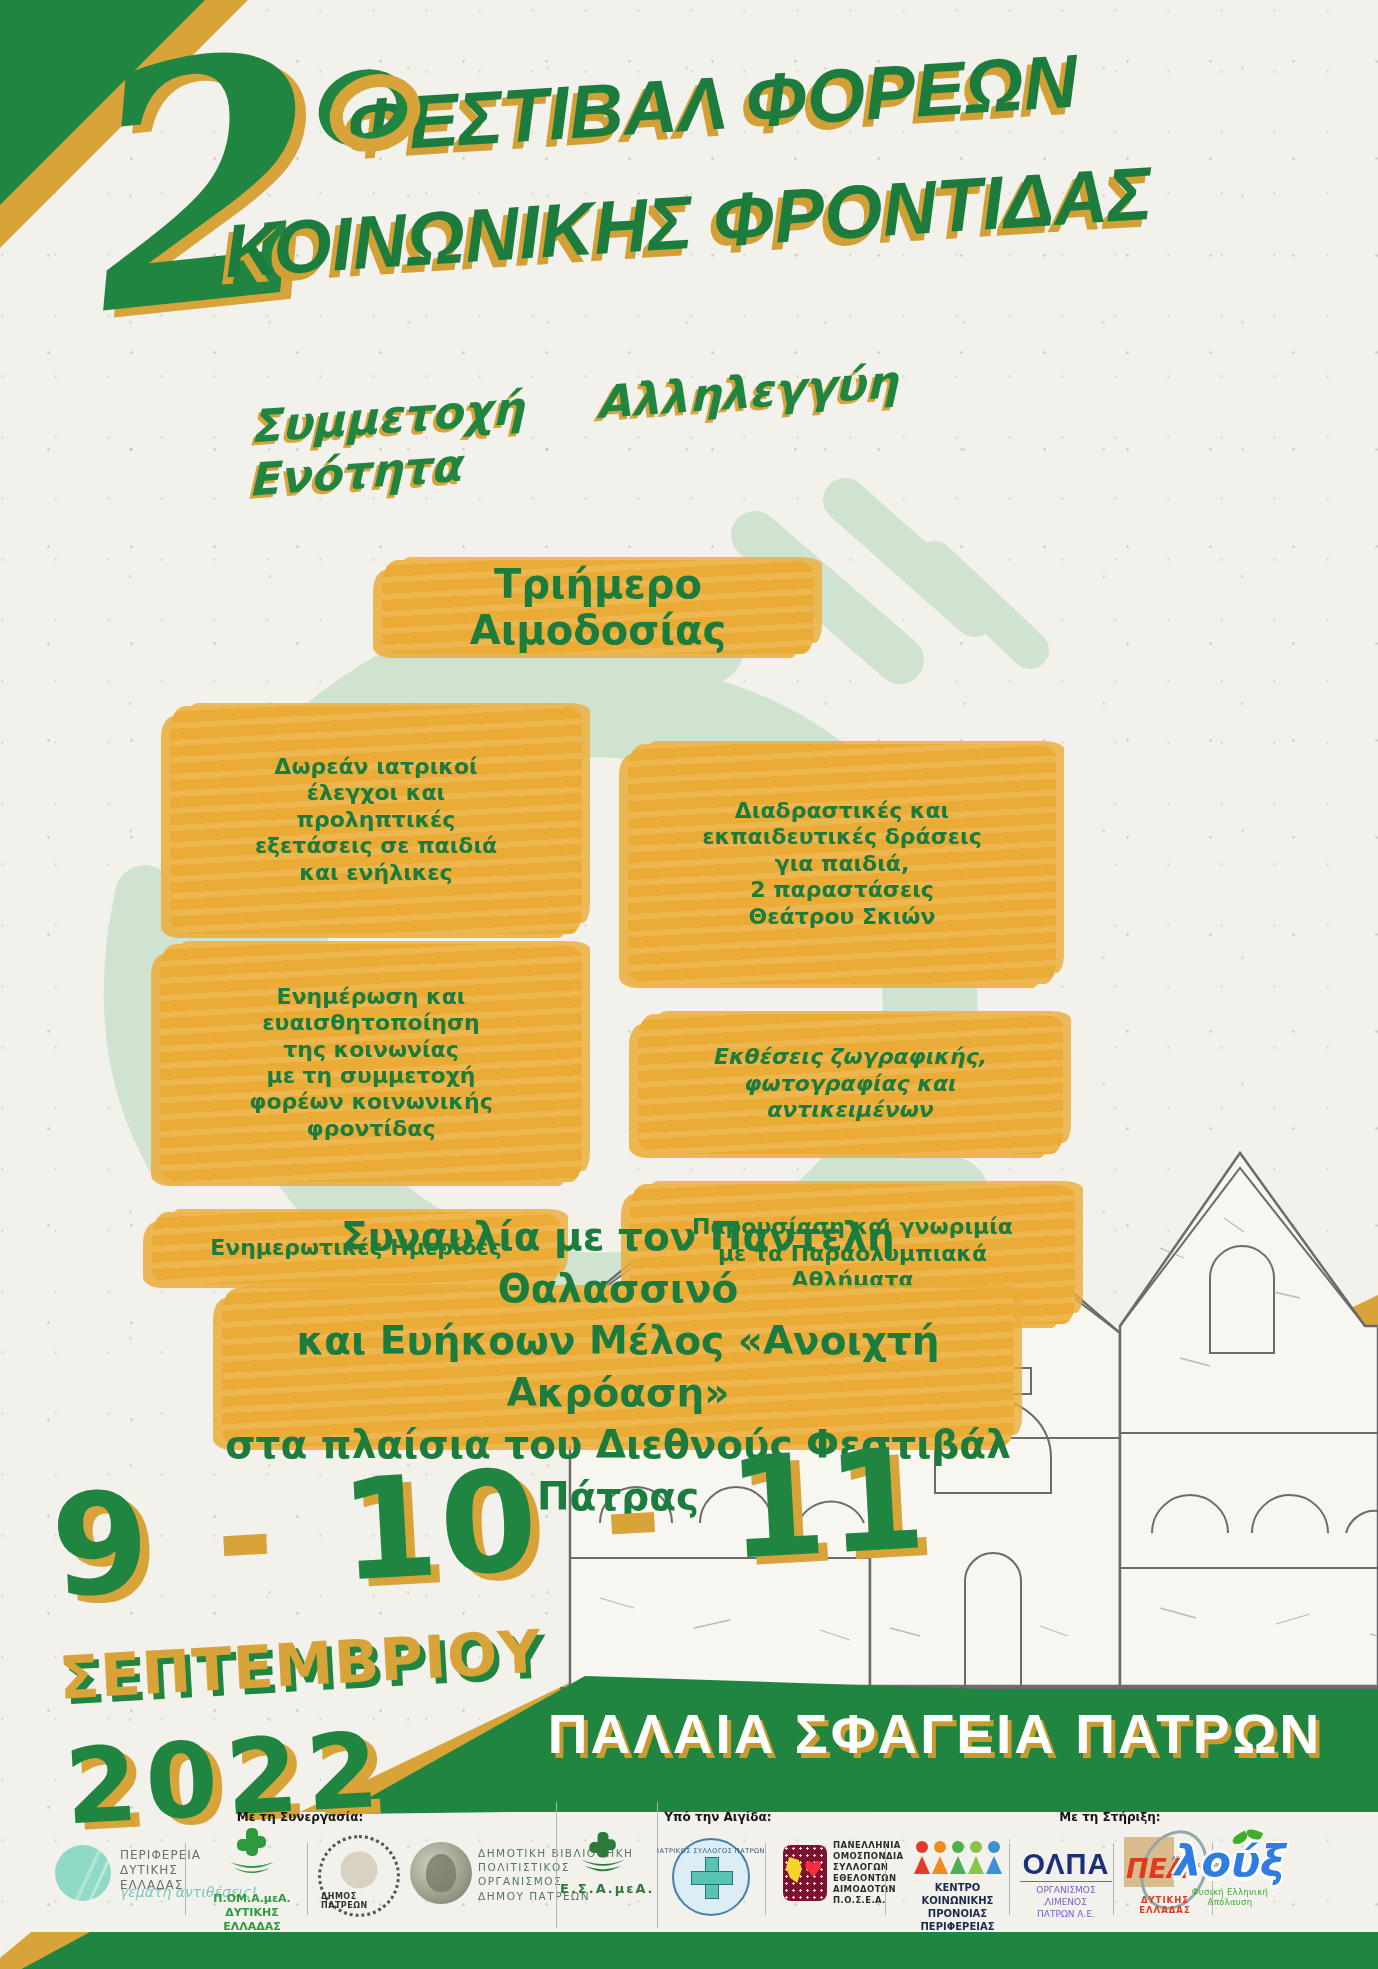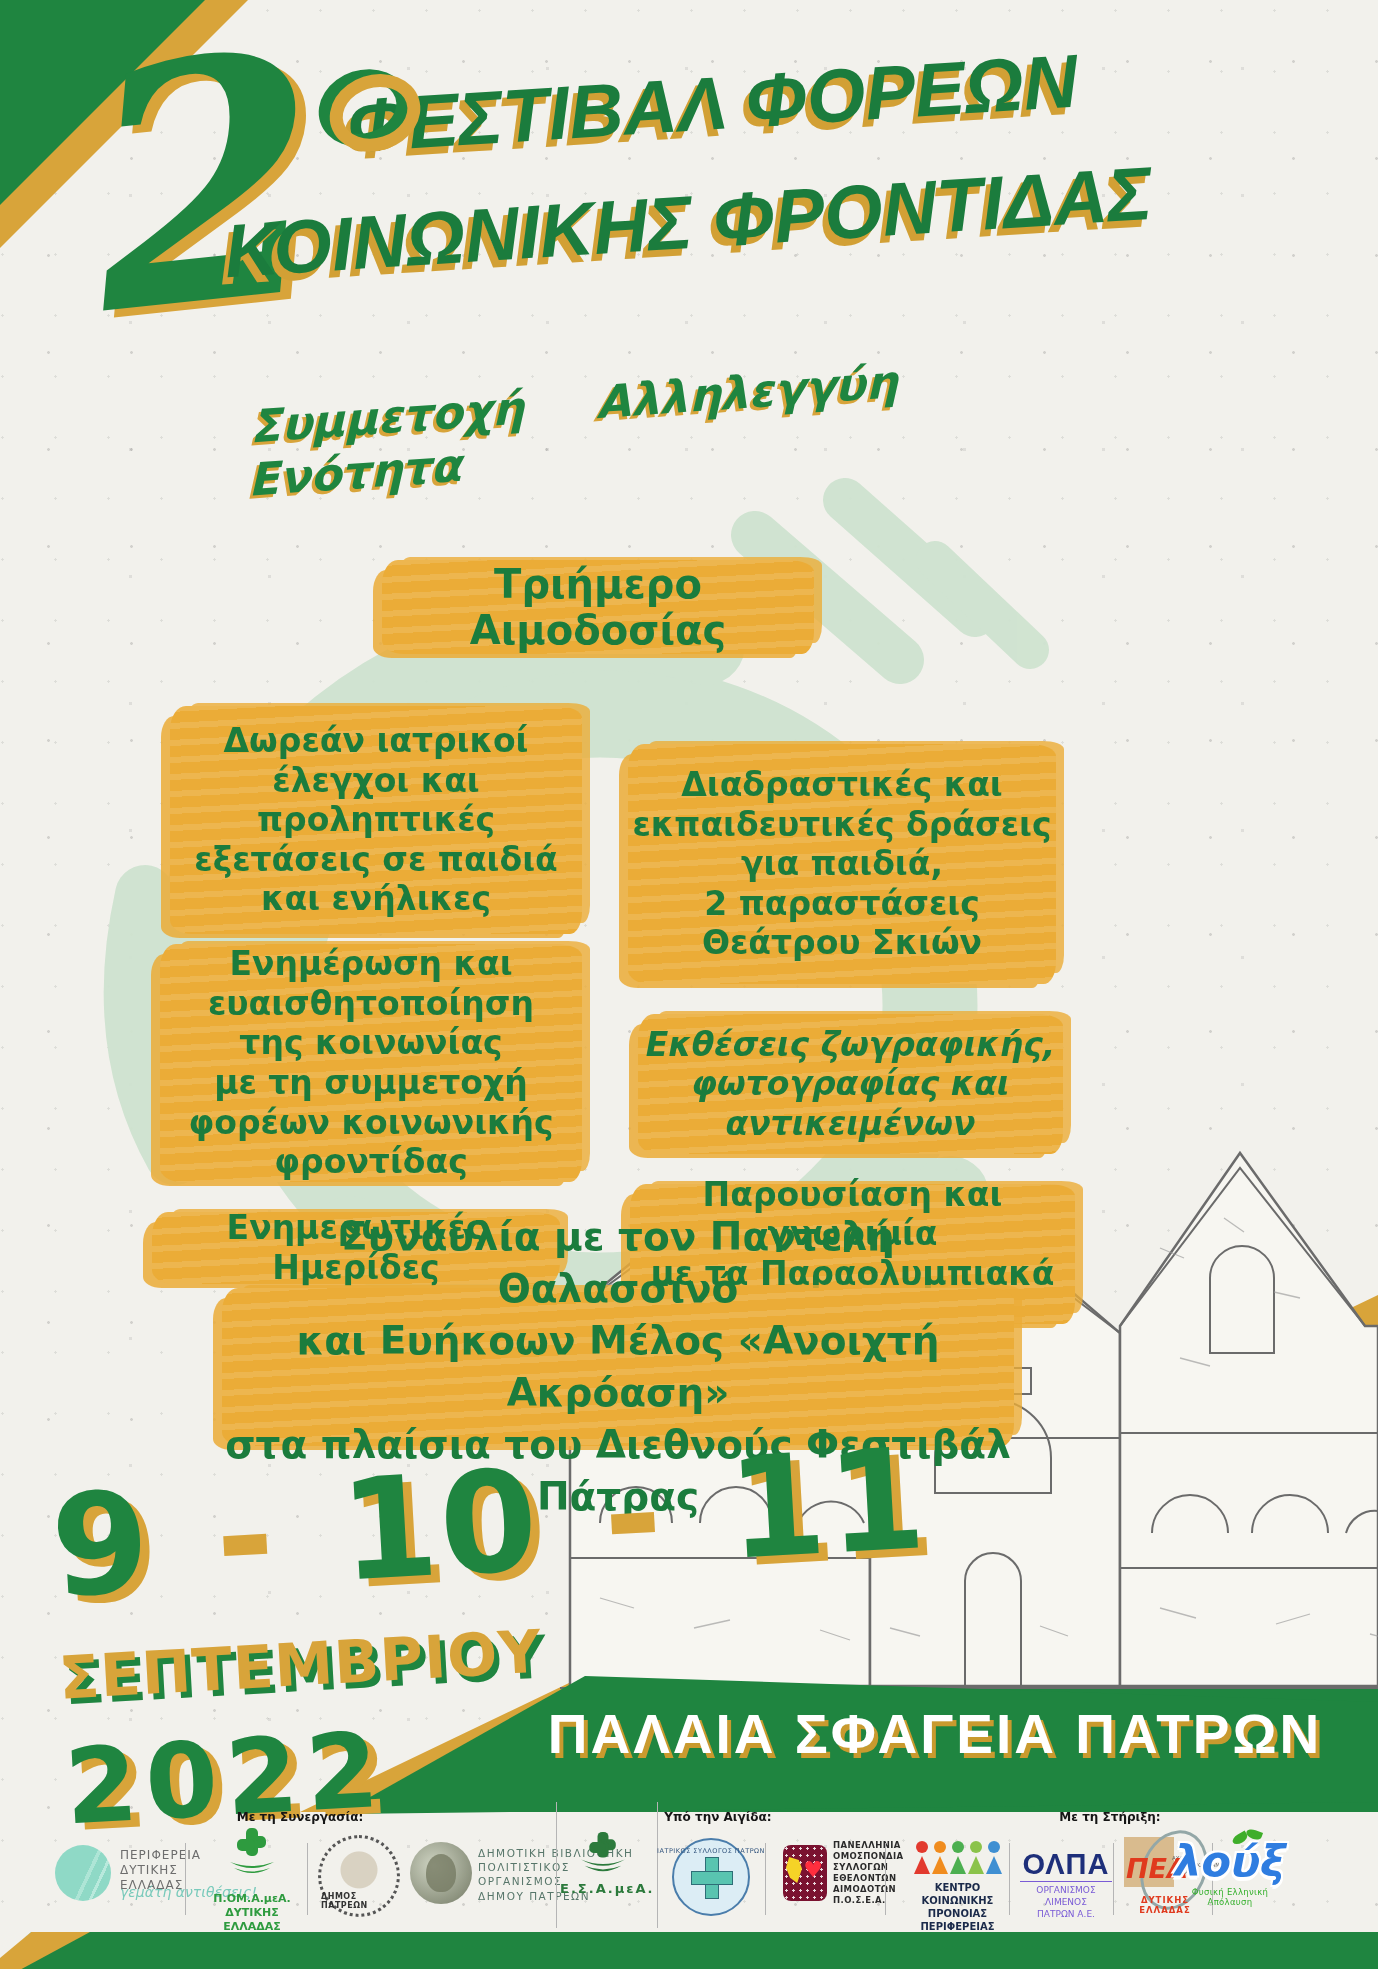--- a/index.html
+++ b/index.html
@@ -44,21 +44,21 @@
   .watermark{left:55px;top:465px;z-index:0;}
 
   
   .brush{position:absolute;background:#ebac37;z-index:4;display:flex;align-items:center;justify-content:center;
     border-radius:16px 26px 12px 22px/24px 12px 22px 14px;
     box-shadow:-12px 7px 0 -3px rgba(235,172,55,.85),12px -7px 0 -4px rgba(235,172,55,.8);}
   .brush::before{content:"";position:absolute;inset:0;border-radius:inherit;
     background:repeating-linear-gradient(177deg,rgba(255,255,255,.12) 0 6px,rgba(255,255,255,0) 6px 17px);}
   .brush span{position:relative;font-weight:bold;color:#1b7c3d;text-align:center;white-space:pre-line;}
   .banner span{font-size:40px;}
-  .item span{font-size:33px;line-height:1.2;}
+  .item span{font-size:22px;line-height:1.2;}
   .concert span{font-size:39px;line-height:1.33;}
 
   
   .dates{left:48px;top:1478px;transform:rotate(-3.2deg);transform-origin:left top;z-index:4;}
   .days{font-weight:bold;font-size:140px;line-height:1;letter-spacing:2px;}
   .days .day{color:#1f8540;text-shadow:9px 8px 0 #d8a43a;}
   .days .dash{color:#d8a43a;margin:0 14px;}
   .month{font-weight:bold;font-size:59px;color:#d8a43a;text-shadow:5px 6px 0 #1f8540;margin-top:26px;letter-spacing:1px;}
   .year{font-weight:bold;font-size:104px;color:#1f8540;text-shadow:9px 7px 0 #d8a43a;margin-top:14px;letter-spacing:8px;}
 

